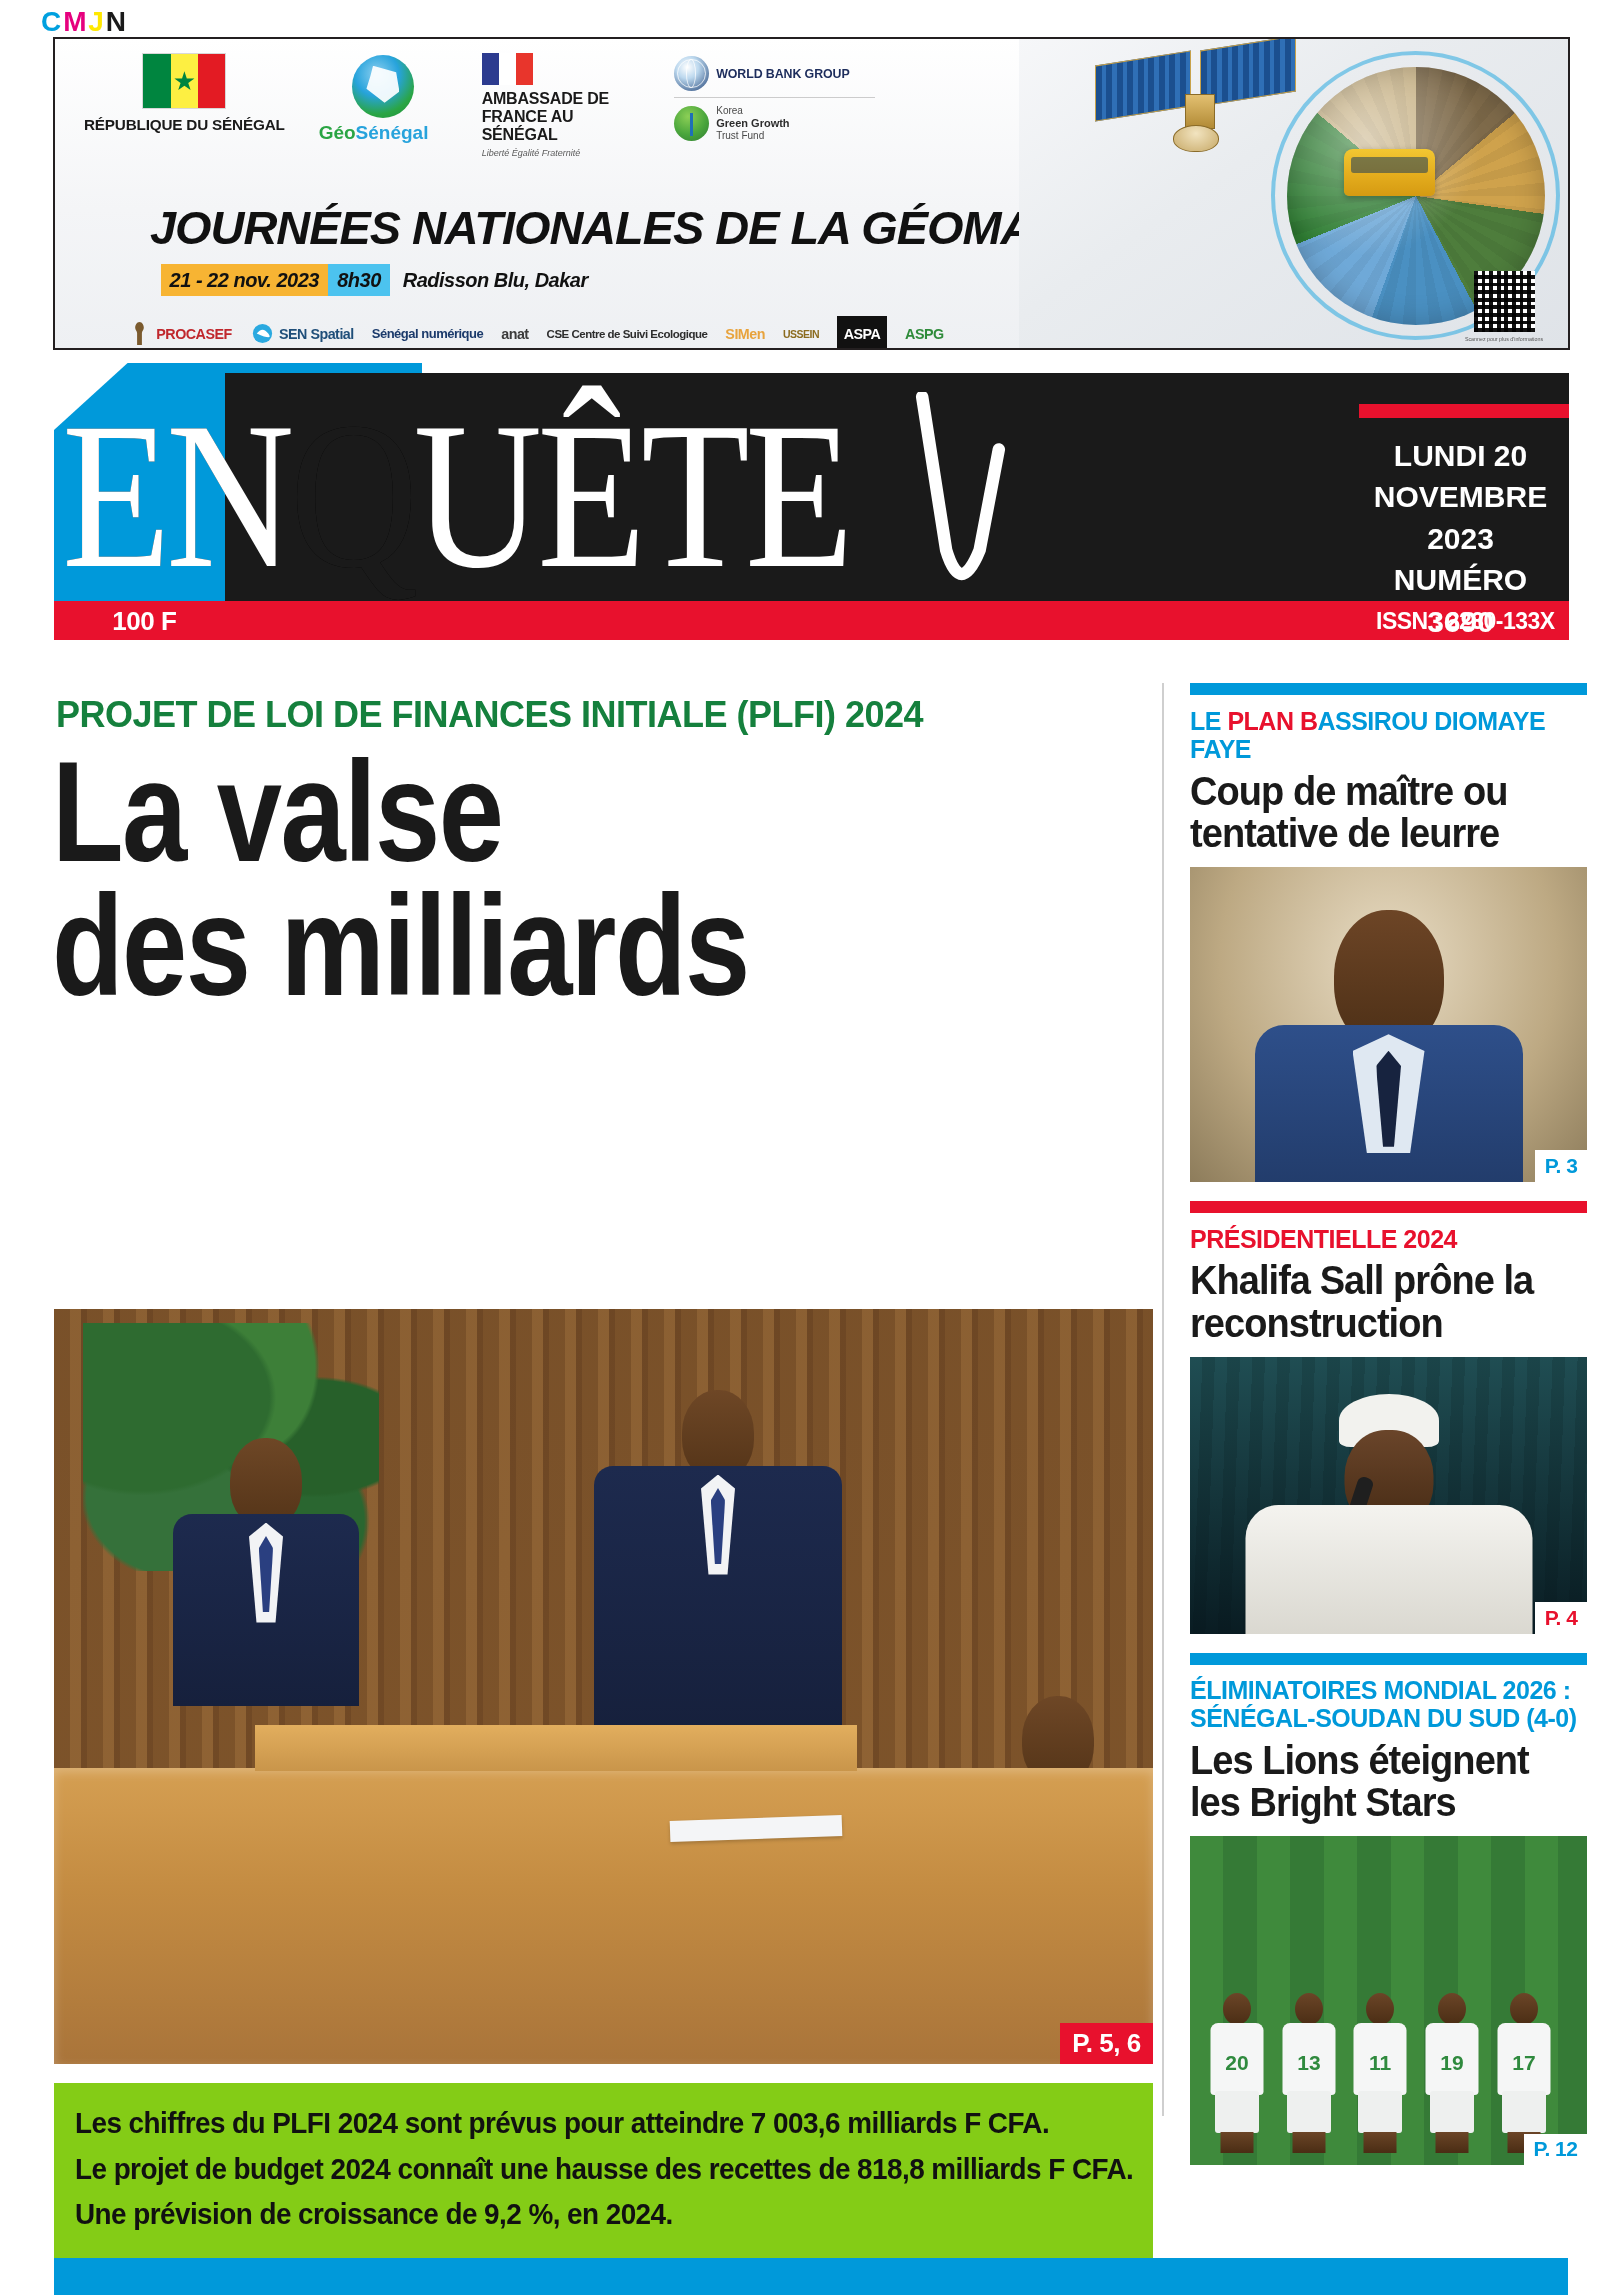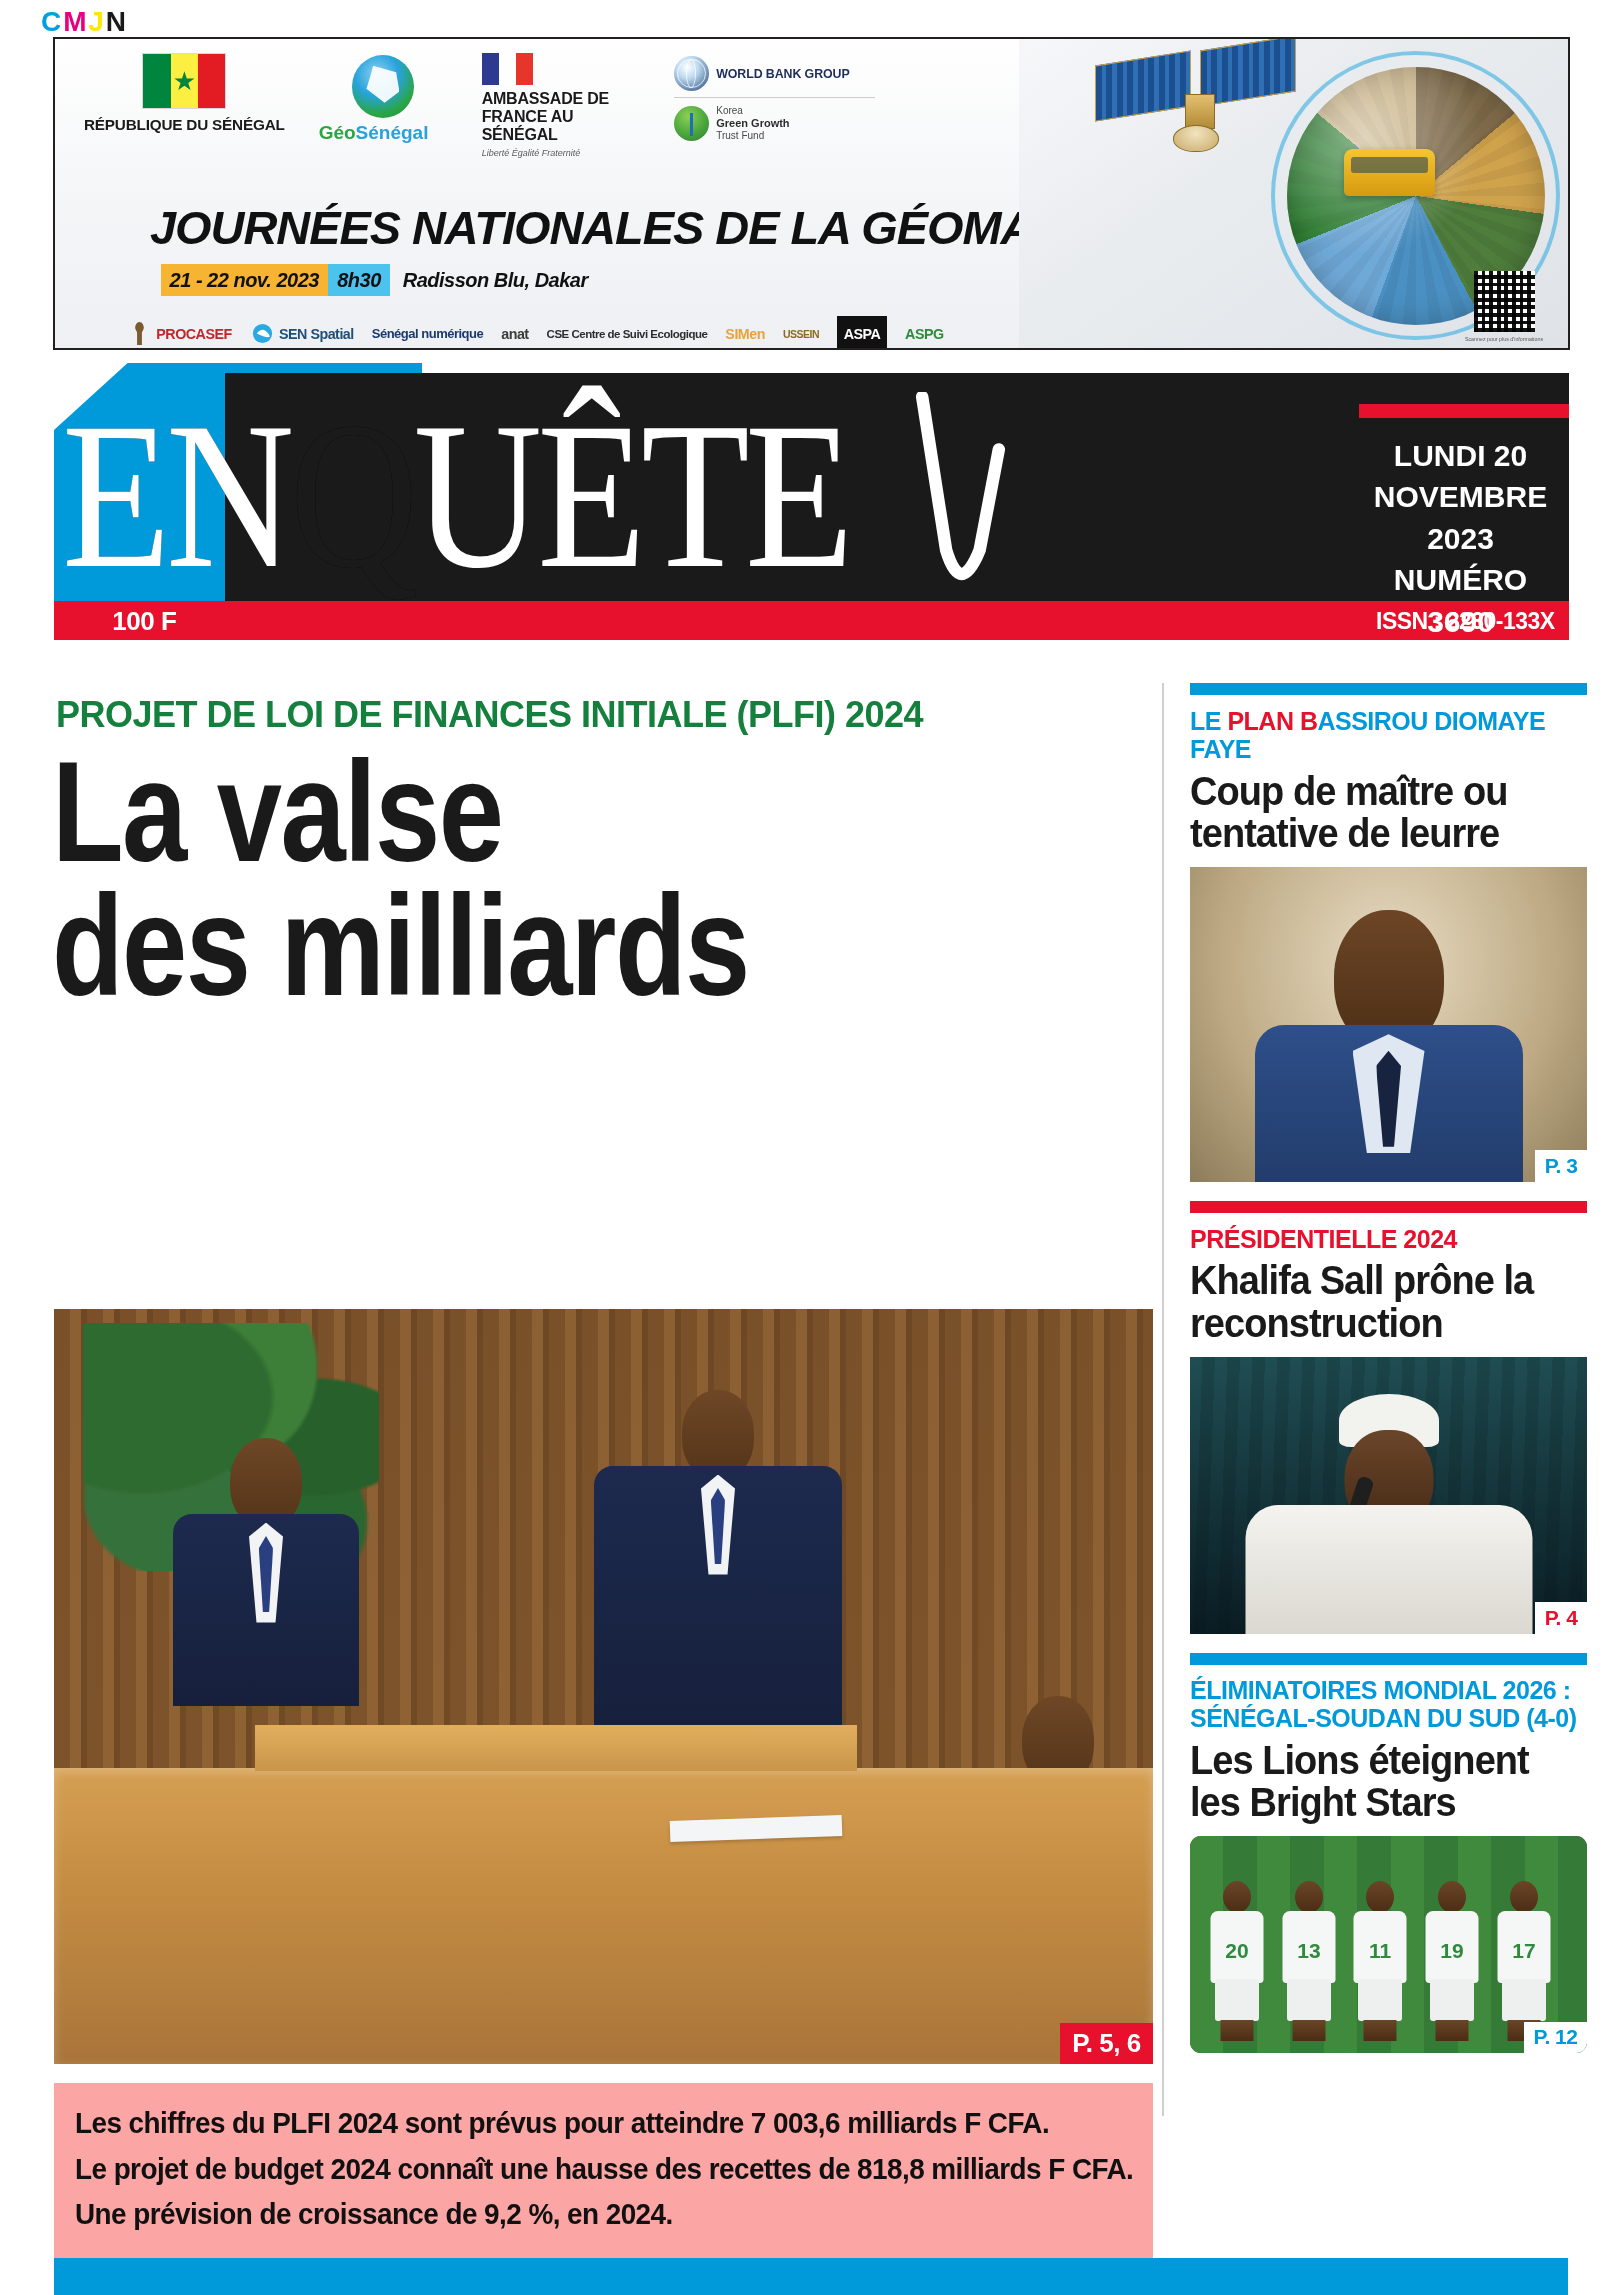--- a/index.html
+++ b/index.html
@@ -370,21 +370,21 @@
   .badge {
     position: absolute; font-weight: 800; letter-spacing: -0.5px;
     display: flex; align-items: center; justify-content: center;
   }
   .badge-p56 {
     right: 0; bottom: 0; background: #e8112d; color: #fff;
     font-size: 26px; padding: 4.8px 12.4px; z-index: 5;
   }
   .summary-box {
     position: absolute; left: 54px; top: 2083px;
-    width: 1099px; height: 177px; background: #fca5a5;
+    width: 1099px; height: 177px; background: #84cc16;
     padding: 17px 21px;
   }
   .summary-line {
     font-size: 30px; font-weight: 800; color: #111111;
     line-height: 1.52; letter-spacing: -0.6px;
     transform: scaleX(0.93); transform-origin: left center;
     white-space: nowrap;
   }
 
   
@@ -464,21 +464,21 @@
     position:absolute; left:50%; top:148px; transform:translateX(-50%);
     width: 287px; height: 134px; background: linear-gradient(180deg,#f4f3ef,#d9d7cf);
     border-radius: 33px 33px 0 0;
   }
   .ph2 .mic {
     position:absolute; left: 158px; top: 119px; width: 16px; height: 72px;
     background:#1f1f1f; border-radius: 6.7px; transform: rotate(18deg);
   }
 
   
-  .ph3 { height: 217px; background: linear-gradient(180deg, #2f6f36 0%, #49913f 55%, #2c6b33 100%); border-radius: 11px; }
+  .ph3 { height: 329px; background: linear-gradient(180deg, #2f6f36 0%, #49913f 55%, #2c6b33 100%); }
   .ph3 .turf {
     position:absolute; inset:0;
     background: repeating-linear-gradient(90deg, #3f8a3c 0 33px, #357a36 33px 67px);
   }
   .ph3 .player {
     position: absolute; bottom: 14.3px; width: 56px; height: 158px;
   }
   .ph3 .player .h {
     position:absolute; left:50%; top:0; transform:translateX(-50%);
     width:28px; height:32px; border-radius:50%;

